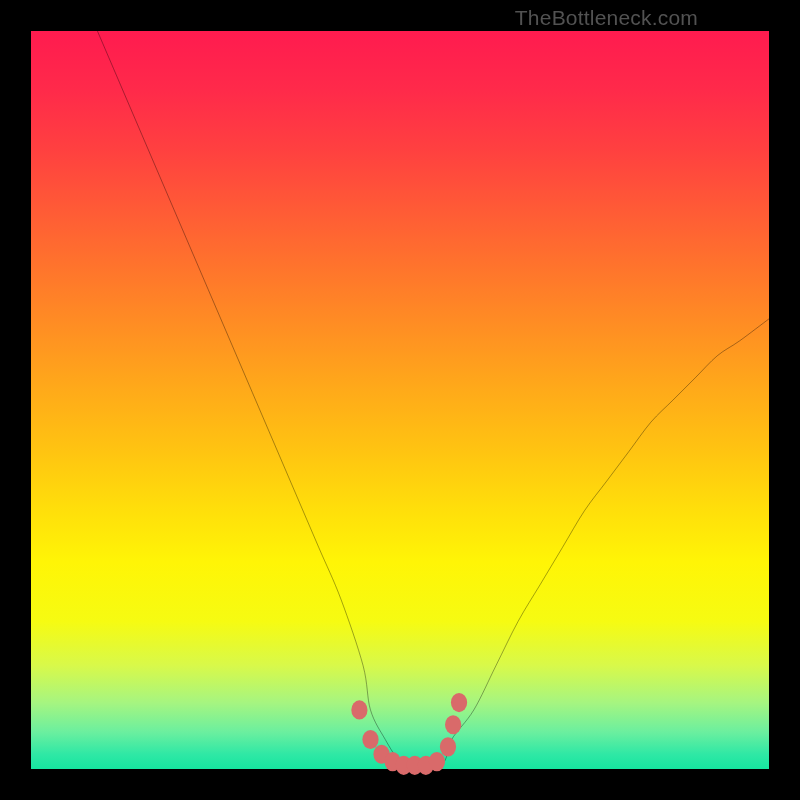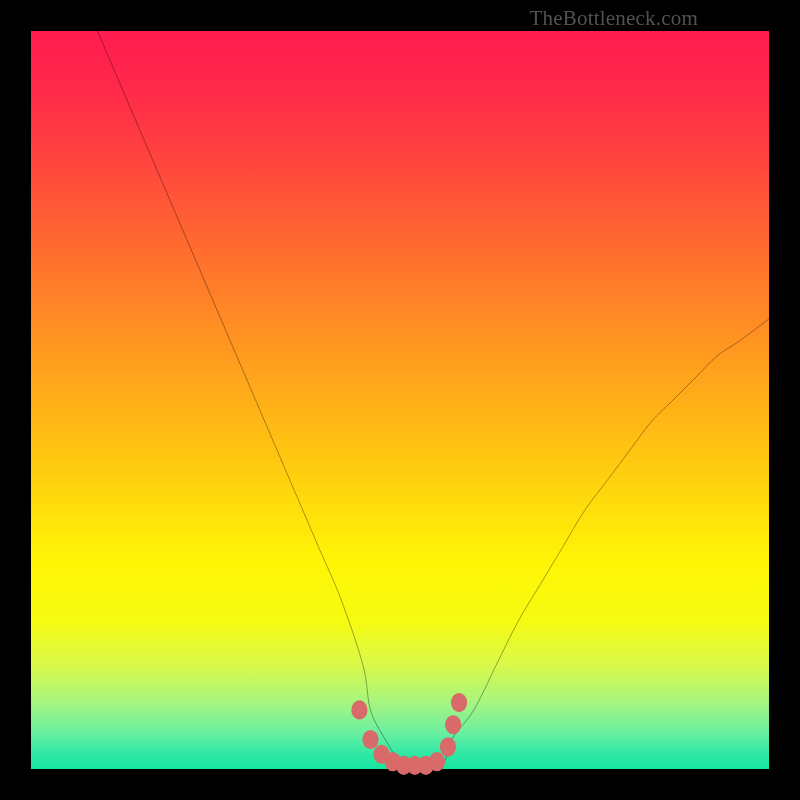--- a/index.html
+++ b/index.html
@@ -9,21 +9,20 @@
     height: 800px;
     background: #000;
     overflow: hidden;
     font-family: Arial, Helvetica, sans-serif;
   }
   .frame {
     position: relative;
     width: 710px;
     height: 800px;
     background: #000;
-    font-family: Liberation Serif, serif;
   }
   .plot {
     position: absolute;
     left: 31px;
     top: 31px;
     width: 738px;
     height: 738px;
     
     background: linear-gradient(
       to bottom,

